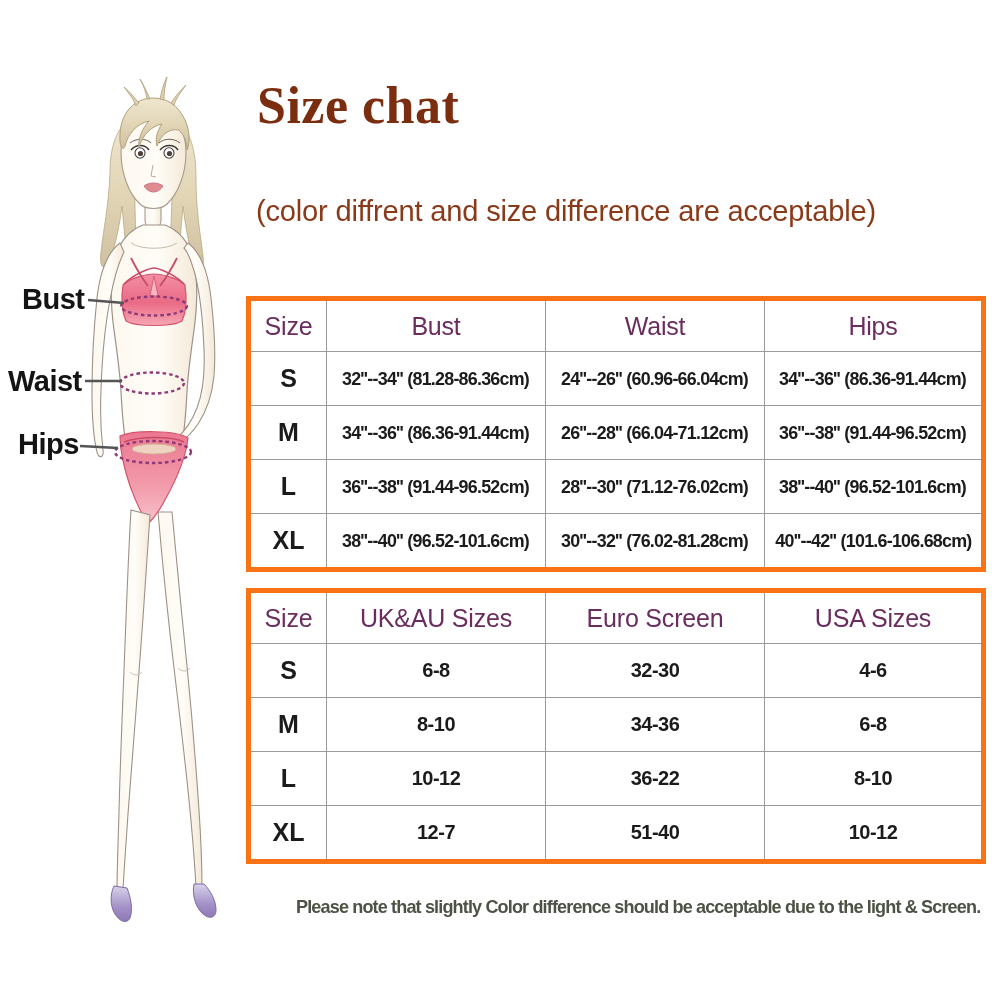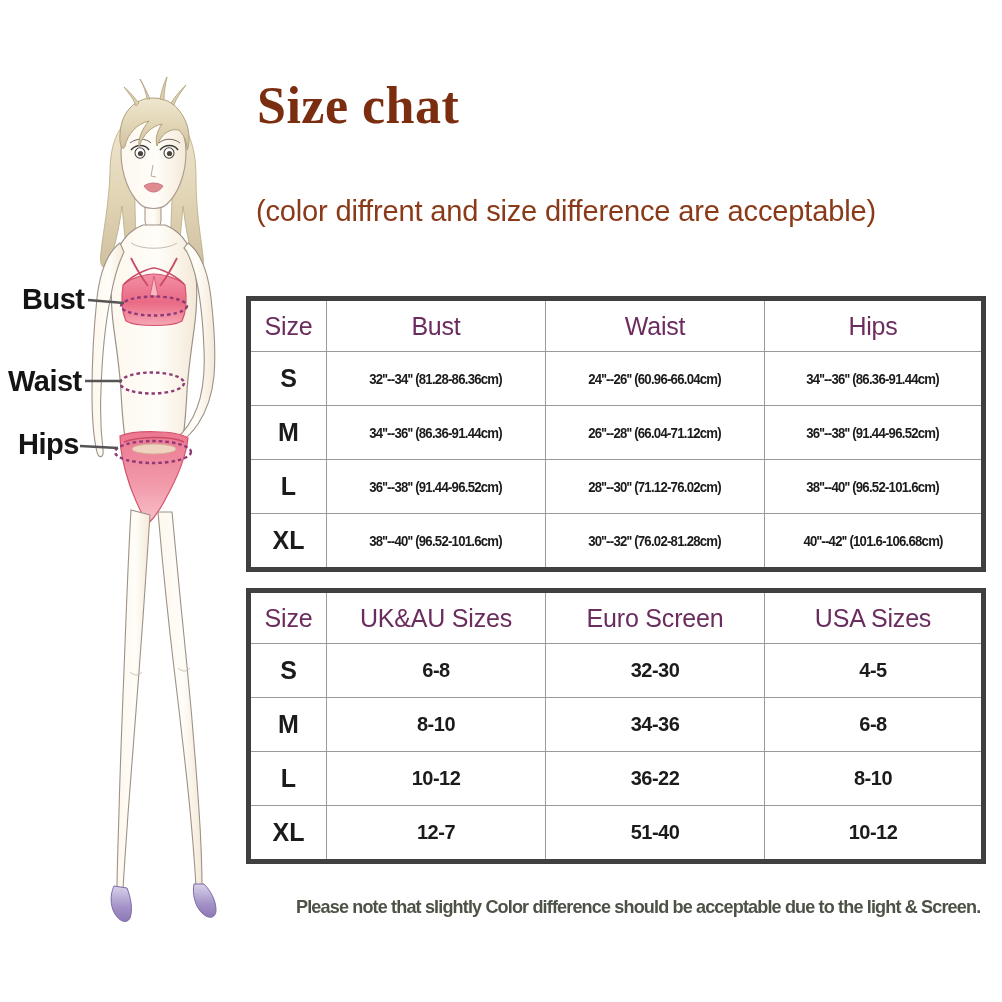--- a/index.html
+++ b/index.html
@@ -74,21 +74,21 @@
     transform-origin: left center;
   }
 
   
   .size-table {
     position: absolute;
     left: -6px;
     width: 736px;
     border-collapse: collapse;
     background: #ffffff;
-    border: 5px solid #404040;
+    border: 5px solid #f97316;
     table-layout: fixed;
   }
   #table-measurements { top: 296px; }
   #table-conversions  { top: 588px; }
 
   .size-table td,
   .size-table th {
     border: 1px solid #9a9a9a;
     text-align: center;
     vertical-align: middle;
@@ -114,21 +114,21 @@
     white-space: nowrap;
   }
 
   .size-table tbody td.size-cell {
     font-size: 25px;
     letter-spacing: 0;
   }
 
   
   #table-measurements tbody td.meas-cell {
-    font-size: 14px;
+    font-size: 19px;
   }
   #table-measurements tbody td.meas-cell span {
     display: inline-block;
     transform: scaleX(0.94);
     transform-origin: center center;
   }
 
   
   #table-conversions tbody td.conv-cell {
     font-size: 20px;
@@ -395,21 +395,21 @@
           <th>UK&amp;AU Sizes</th>
           <th>Euro Screen</th>
           <th>USA Sizes</th>
         </tr>
       </thead>
       <tbody>
         <tr>
           <td class="size-cell">S</td>
           <td class="conv-cell">6-8</td>
           <td class="conv-cell">32-30</td>
-          <td class="conv-cell">4-5</td>
+          <td class="conv-cell">4-6</td>
         </tr>
         <tr>
           <td class="size-cell">M</td>
           <td class="conv-cell">8-10</td>
           <td class="conv-cell">34-36</td>
           <td class="conv-cell">6-8</td>
         </tr>
         <tr>
           <td class="size-cell">L</td>
           <td class="conv-cell">10-12</td>

